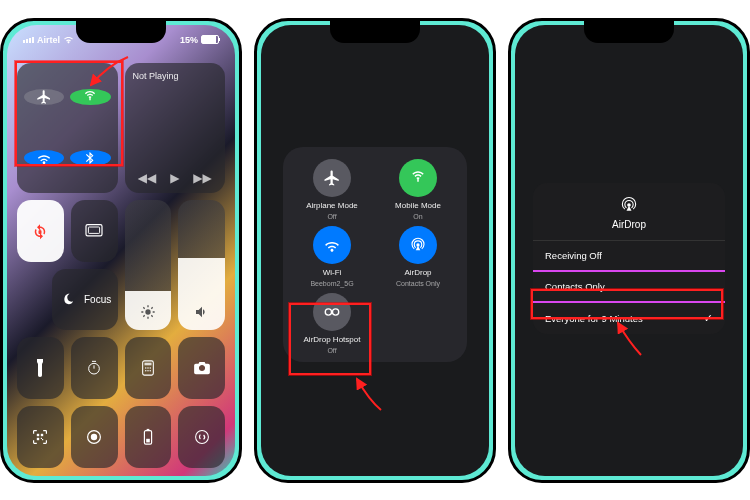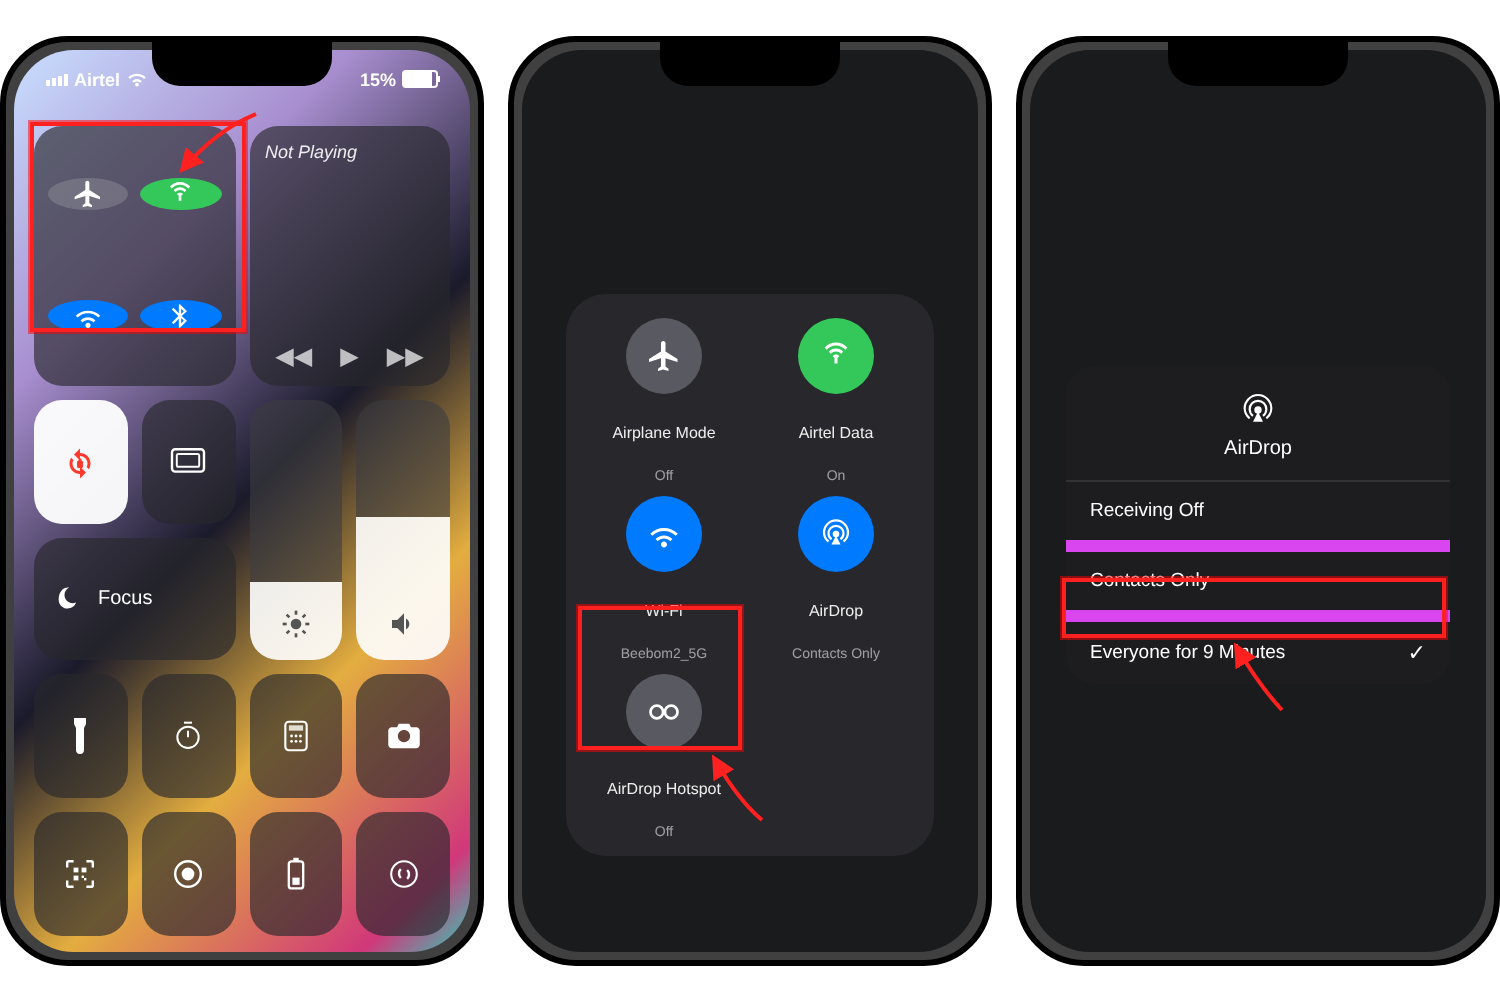--- a/index.html
+++ b/index.html
@@ -1,58 +1,58 @@
 <!DOCTYPE html>
 <html><head>
 <meta charset="utf-8">
 <style>
   * { box-sizing: border-box; margin: 0; padding: 0; }
   body { background: #fff; font-family: -apple-system, "Helvetica Neue", Arial, sans-serif; width: 750px; height: 500px; display: flex; justify-content: center; align-items: center; gap: 12px; }
-  .phone { width: 272px; height: 465px; background: #404040; border-radius: 34px; border: 3px solid #000; position: relative; overflow: hidden; }
+  .phone { width: 272px; height: 465px; background: #5eead4; border-radius: 34px; border: 3px solid #000; position: relative; overflow: hidden; }
   .notch { position: absolute; top: 0; left: 50%; transform: translateX(-50%); width: 90px; height: 22px; background: #000; border-radius: 0 0 14px 14px; z-index: 10; }
   .screen { position: absolute; inset: 4px; border-radius: 30px; overflow: hidden; }
   .bg-cc { background: linear-gradient(135deg,#c9dfff 0%,#a88ecf 25%,#1a1a2a 50%,#e3ad3f 70%,#d1387a 92%,#33c7b5 100%); }
   .bg-dark { background: #1a1b1d; }
   .statusbar { position: absolute; top: 0; left: 0; right: 0; height: 26px; display: flex; justify-content: space-between; align-items: center; padding: 4px 16px 0; color: #fff; font-size: 9px; font-weight: 600; z-index: 5; }
   .sb-left, .sb-right { display: flex; align-items: center; gap: 3px; }
   .sig { display: inline-flex; gap: 1px; align-items: flex-end; }
   .sig i { width: 2px; background: #fff; display: block; }
   .batt { width: 18px; height: 9px; border: 1px solid #fff; border-radius: 2px; position: relative; }
   .batt::after { content: ""; position: absolute; right: -2px; top: 2px; width: 1px; height: 3px; background: #fff; }
   .batt i { display: block; height: 100%; width: 88%; background: #fff; }
   .cc-grid { position: absolute; top: 38px; left: 10px; right: 10px; bottom: 8px; display: grid; grid-template-columns: repeat(4,1fr); grid-template-rows: repeat(6,1fr); gap: 7px; }
   .module { background: rgba(40,40,45,0.65); border-radius: 14px; display: flex; align-items: center; justify-content: center; color: #fff; }
   .conn { grid-column: 1/3; grid-row: 1/3; display: grid; grid-template-columns: 1fr 1fr; grid-template-rows: 1fr 1fr; gap: 6px; padding: 7px; position: relative; }
   .toggle { border-radius: 50%; display: flex; align-items: center; justify-content: center; }
   .t-off { background: rgba(140,140,150,0.5); }
   .t-green { background: #34c759; }
   .t-blue { background: #007aff; }
   .media { grid-column: 3/5; grid-row: 1/3; flex-direction: column; justify-content: space-between; padding: 8px; align-items: flex-start; }
-  .media-title { font-size: 9px; opacity: .9; font-style: italic; }
+  .media-title { font-size: 9px; opacity: .9; }
   .media-ctrl { align-self: center; display: flex; gap: 14px; font-size: 12px; opacity: .7; }
   .lock-tile { grid-column: 1/2; grid-row: 3/4; background: rgba(255,255,255,0.95); color: #ff3b30; }
   .mirror { grid-column: 2/3; grid-row: 3/4; }
-  .focus { grid-column: 1/3; grid-row: 4/5; justify-content: flex-start; padding-left: 10px; gap: 8px; font-size: 10px; }
+  .focus { grid-column: 1/3; grid-row: 4/5; justify-content: flex-start; padding-left: 10px; gap: 8px; font-size: 10px; margin-left: 35px; }
   .bright { grid-column: 3/4; grid-row: 3/5; background: linear-gradient(to top,rgba(255,255,255,0.9) 30%,rgba(60,60,65,0.6) 30%); display: flex; align-items: flex-end; padding-bottom: 10px; color: #444; }
   .vol { grid-column: 4/5; grid-row: 3/5; background: linear-gradient(to top,rgba(255,255,255,0.9) 55%,rgba(60,60,65,0.6) 55%); display: flex; align-items: flex-end; padding-bottom: 10px; color: #444; }
   .shortcut { font-size: 13px; }
   .redbox { position: absolute; border: 2px solid #ff2020; box-shadow: 0 0 0 1px rgba(255,0,0,0.5); pointer-events: none; z-index: 20; }
   .arrow { position: absolute; z-index: 21; }
   .arrow svg { overflow: visible; }
   
   .panel2 { position: absolute; top: 122px; left: 22px; right: 22px; background: rgba(40,40,45,0.95); border-radius: 20px; padding: 12px 8px 8px; display: grid; grid-template-columns: 1fr 1fr; gap: 6px 4px; }
-  .p2cell { display: flex; flex-direction: column; align-items: center; gap: 14px; color: #eee; text-align: center; position: relative; justify-content: center; }
+  .p2cell { display: flex; flex-direction: column; align-items: center; gap: 3px; color: #eee; text-align: center; position: relative; justify-content: center; }
   .p2cell .lbl { font-size: 8px; }
   .p2cell .sub { font-size: 7px; opacity: .6; }
   .p2circle { width: 38px; height: 38px; border-radius: 50%; display: flex; align-items: center; justify-content: center; margin-bottom: 1px; }
   
   .panel3 { position: absolute; top: 158px; left: 18px; right: 18px; background: rgba(30,30,32,0.98); border-radius: 14px; overflow: hidden; color: #fff; }
   .p3head { display: flex; flex-direction: column; align-items: center; gap: 4px; padding: 12px 0 10px; border-bottom: 1px solid #333; }
   .p3head .lbl { font-size: 10px; }
-  .p3row { padding: 9px 12px; font-size: 9.5px; border-bottom: 6px solid #d946ef; display: flex; justify-content: space-between; align-items: center; position: relative; }
+  .p3row { padding: 9px 12px; font-size: 9.5px; border-bottom: 2px solid #d946ef; display: flex; justify-content: space-between; align-items: center; position: relative; }
   .p3row:last-child { border-bottom: none; }
   .check { font-size: 11px; }
   svg { display: block; }
 </style>
 </head>
 <body>
 
 <div class="phone">
   <div class="notch"></div>
   <div class="screen bg-cc">
@@ -238,21 +238,21 @@
           </div>
         <span class="lbl">Airplane Mode</span>
         <span class="sub">Off</span>
       </div>
       <div class="p2cell">
         <div class="p2circle t-green">
             <svg width="18" height="18" viewBox="0 0 24 24">
               <path fill="#fff" d="M12 3C9 3 6.3 4.3 4.4 6.4l1.4 1.4C7.3 6.2 9.5 5 12 5s4.7 1.2 6.2 2.8l1.4-1.4C17.7 4.3 15 3 12 3zm0 4c-1.9 0-3.6.8-4.8 2.1l1.4 1.4C9.5 9.6 10.7 9 12 9s2.5.6 3.4 1.5l1.4-1.4C15.6 7.8 13.9 7 12 7zm0 4c-.9 0-1.7.4-2.3 1l2.3 2.3 2.3-2.3c-.6-.6-1.4-1-2.3-1zm-1 6h2v-4h-2v4z"></path>
             </svg>
           </div>
-        <span class="lbl">Airtel Data</span>
+        <span class="lbl">Mobile Mode</span>
         <span class="sub">On</span>
       </div>
       <div class="p2cell">
         <div class="p2circle t-blue">
             <svg width="18" height="18" viewBox="0 0 24 24">
               <path fill="#fff" d="M12 21c1.1 0 2-.9 2-2s-.9-2-2-2-2 .9-2 2 .9 2 2 2zm-5.6-5.6l1.4 1.4C8.9 15.7 10.4 15 12 15s3.1.7 4.2 1.8l1.4-1.4C16 13.8 14.1 13 12 13s-4 .8-5.6 2.4zM2.8 11.8l1.4 1.4C6.3 11.1 9 10 12 10s5.7 1.1 7.8 3.2l1.4-1.4C18.7 9.3 15.5 8 12 8s-6.7 1.3-9.2 3.8z"></path>
             </svg>
           </div>
         <span class="lbl">Wi-Fi</span>
         <span class="sub">Beebom2_5G</span>

